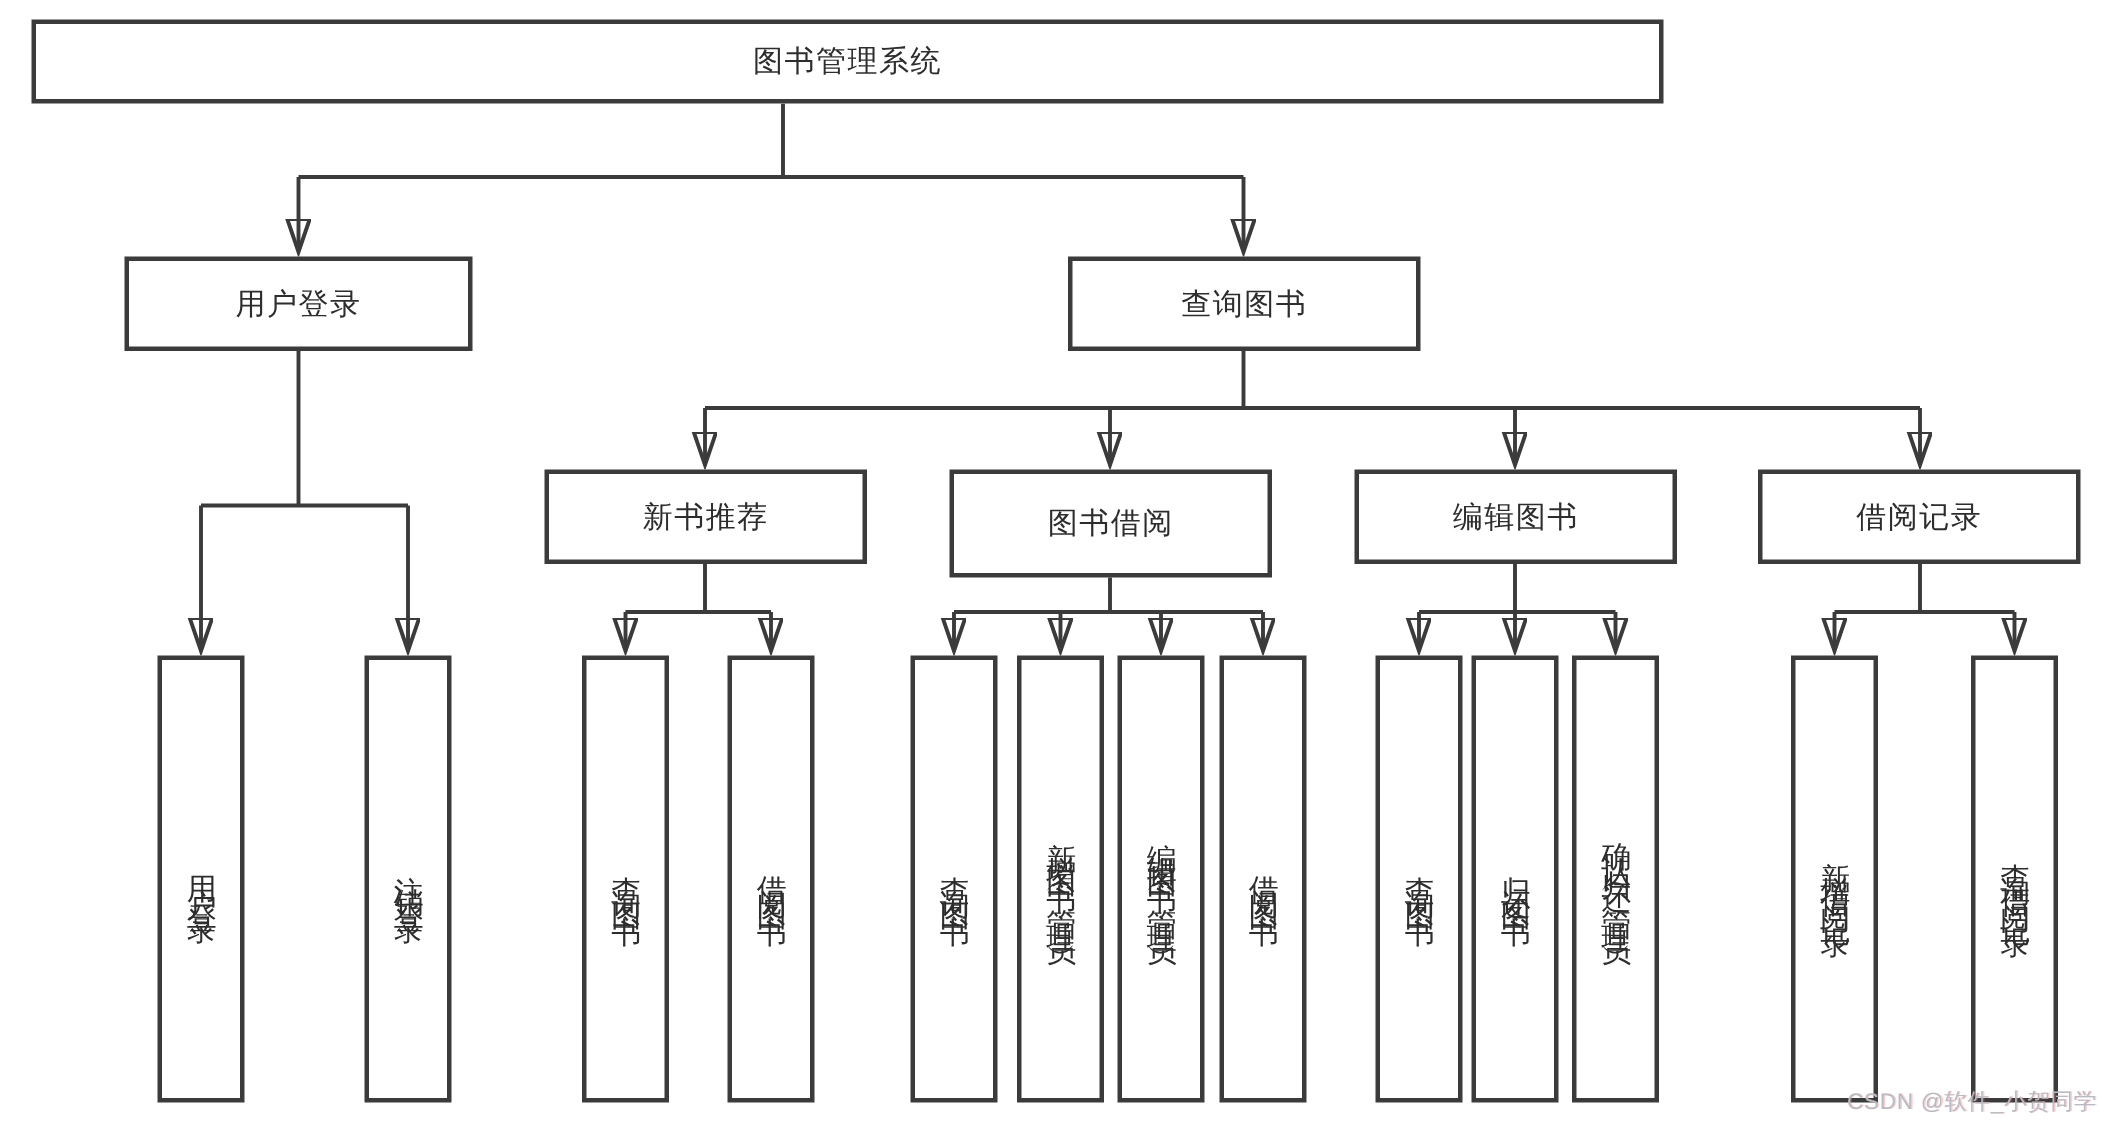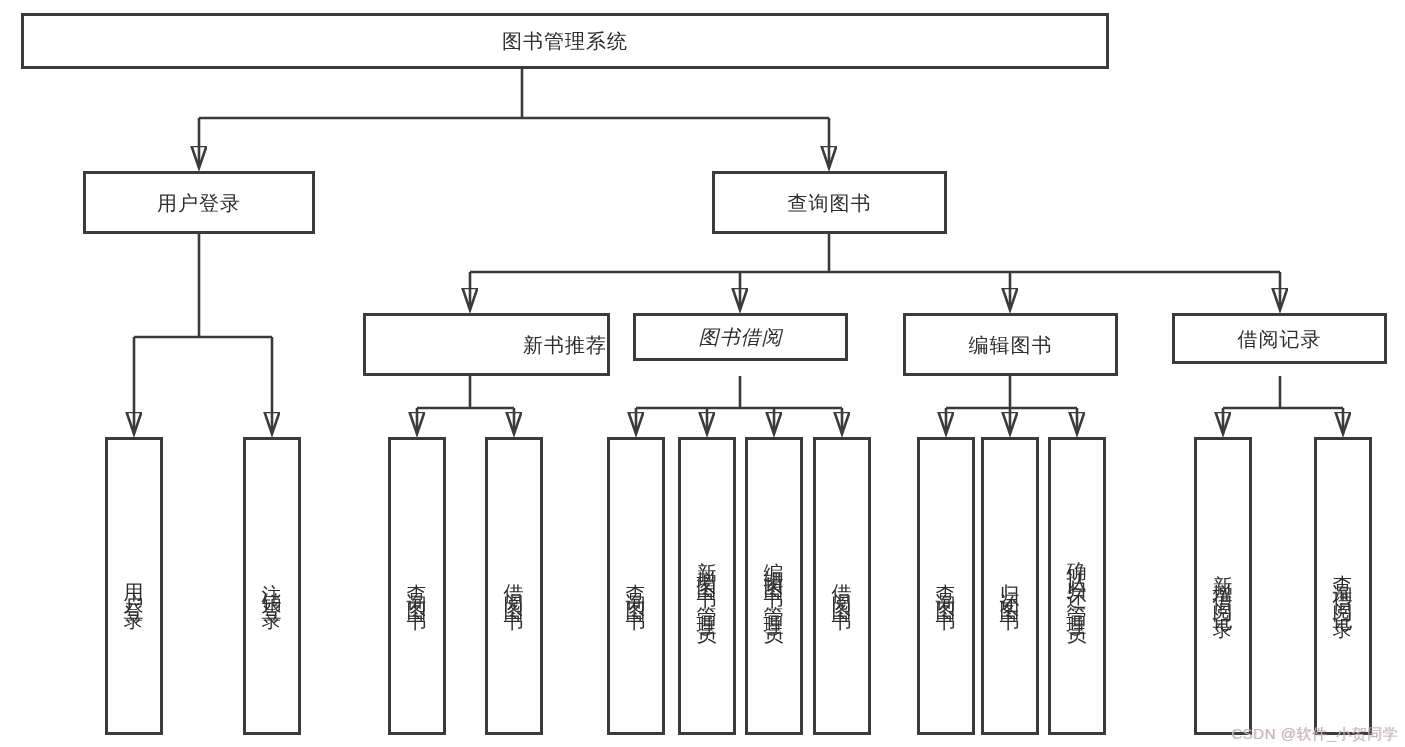--- a/index.html
+++ b/index.html
@@ -106,30 +106,30 @@
     <span>图书管理系统</span>
   </div>
 
   <div class="box" style="left:83px; top:171px; width:232px; height:63px;">
     <span>用户登录</span>
   </div>
   <div class="box" style="left:712px; top:171px; width:235px; height:63px;">
     <span>查询图书</span>
   </div>
 
-  <div class="box" style="left:363px; top:313px; width:247px; height:63px;justify-content:flex-end;">
+  <div class="box" style="left:363px; top:313px; width:215px; height:63px;">
     <span>新书推荐</span>
   </div>
-  <div class="box" style="left:633px; top:313px; width:215px; height:48px;font-style:italic;">
+  <div class="box" style="left:633px; top:313px; width:215px; height:72px;">
     <span>图书借阅</span>
   </div>
   <div class="box" style="left:903px; top:313px; width:215px; height:63px;">
     <span>编辑图书</span>
   </div>
-  <div class="box" style="left:1172px; top:313px; width:215px; height:51px;">
+  <div class="box" style="left:1172px; top:313px; width:215px; height:63px;">
     <span>借阅记录</span>
   </div>
 
   <div class="box vbox" style="left:105px; top:437px; width:58px; height:298px;">
     <span class="vtext">用户登录</span>
   </div>
   <div class="box vbox" style="left:243px; top:437px; width:58px; height:298px;">
     <span class="vtext">注销登录</span>
   </div>
 

